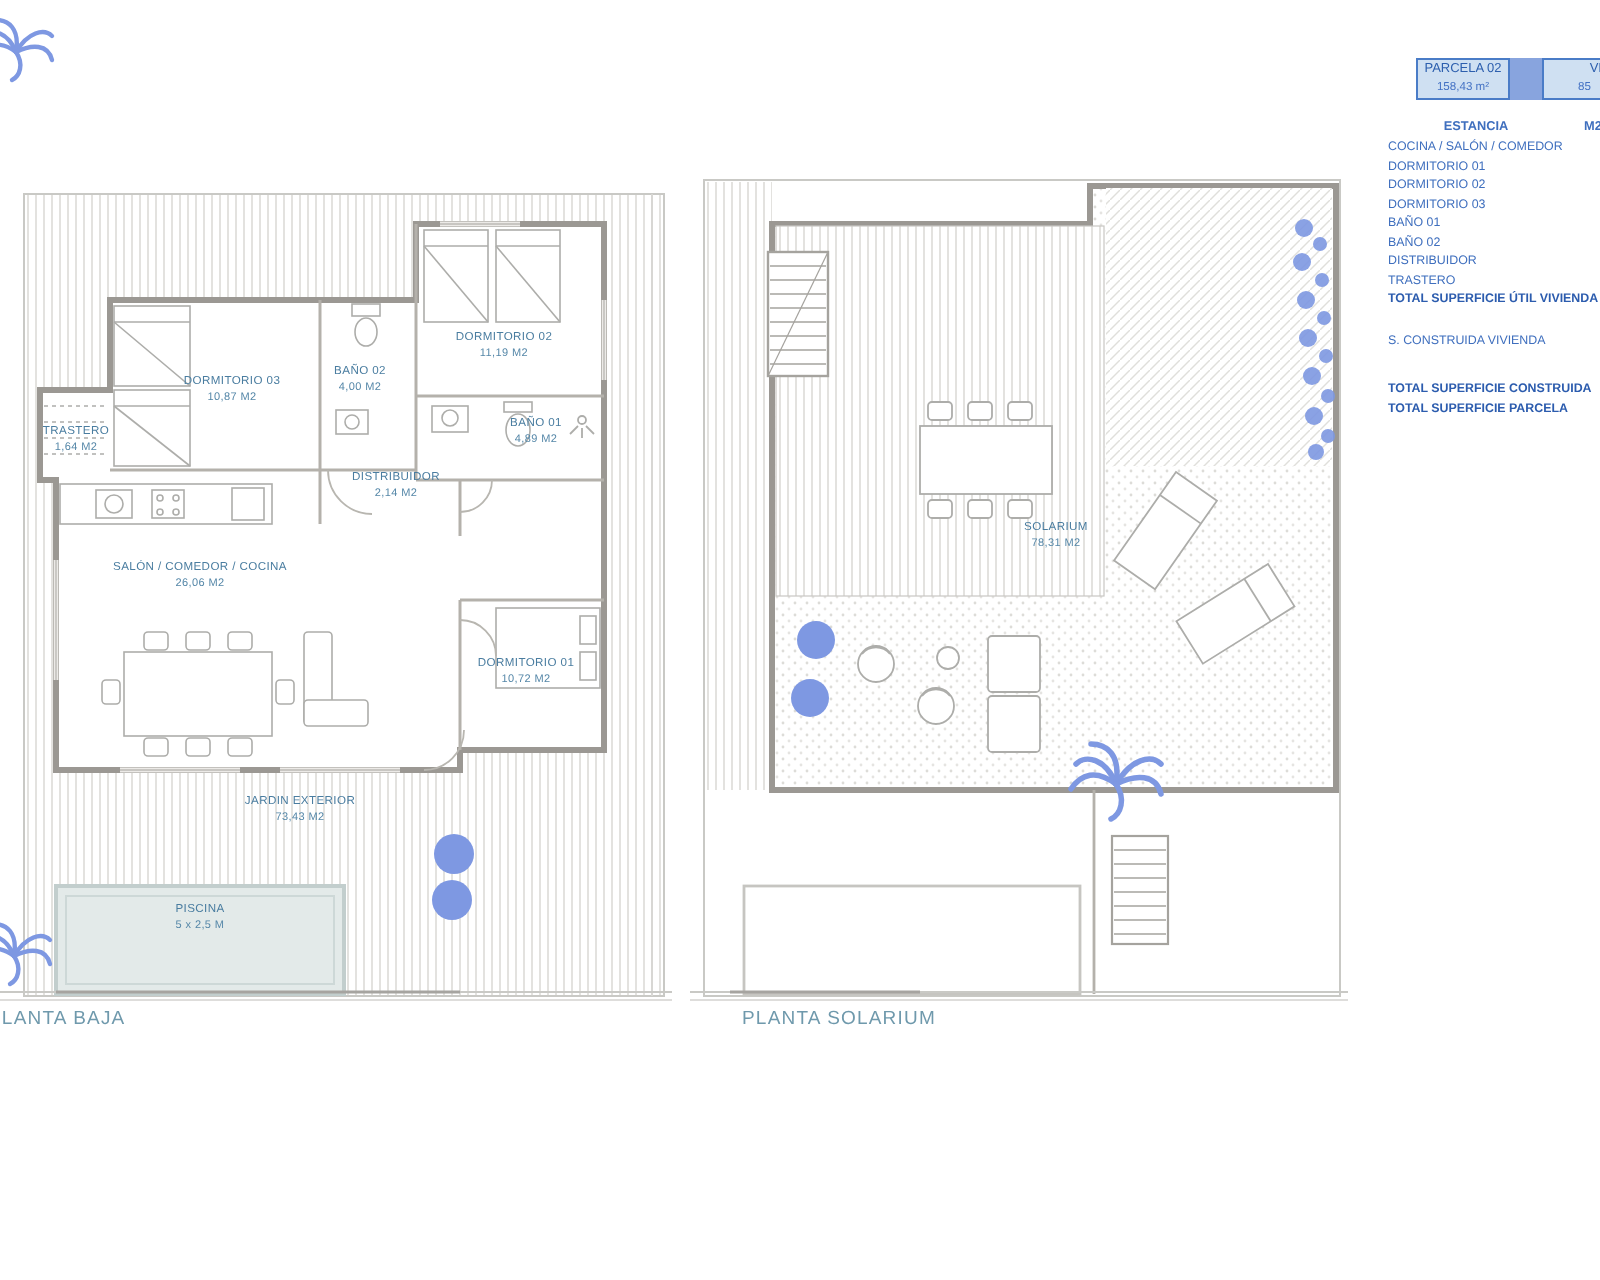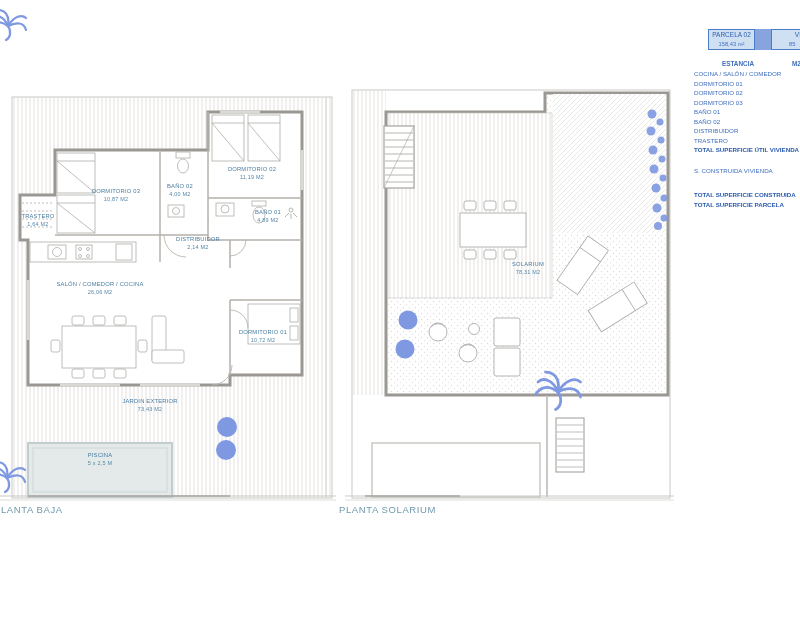--- a/index.html
+++ b/index.html
@@ -349,21 +349,21 @@
   <div class="rname">PISCINA</div>
   <div class="rarea">5 x 2,5 M</div>
 </div>
 
 <div class="rlabel" style="left:528px;top:261px">
   <div class="rname">SOLARIUM</div>
   <div class="rarea">78,31 M2</div>
 </div>
 
 <div class="plan-title" style="left:-6px;top:504px">PLANTA BAJA</div>
-<div class="plan-title" style="left:339px;top:504px">PLANTA SOLARIUM</div>
+<div class="plan-title" style="left:371px;top:504px">PLANTA SOLARIUM</div>
 
 <div class="hdr-box" style="left:708px;top:29px;width:47px">
   <div class="hb-label">PARCELA 02</div>
   <div class="hb-value">158,43 m²</div>
 </div>
 <div class="hdr-connector" style="left:755px;top:29px;width:16px;height:21px"></div>
 <div class="hdr-box" style="left:771px;top:29px;width:78px">
   <div class="hb-label">VIVIENDA</div>
   <div class="hb-value left">85</div>
 </div>

